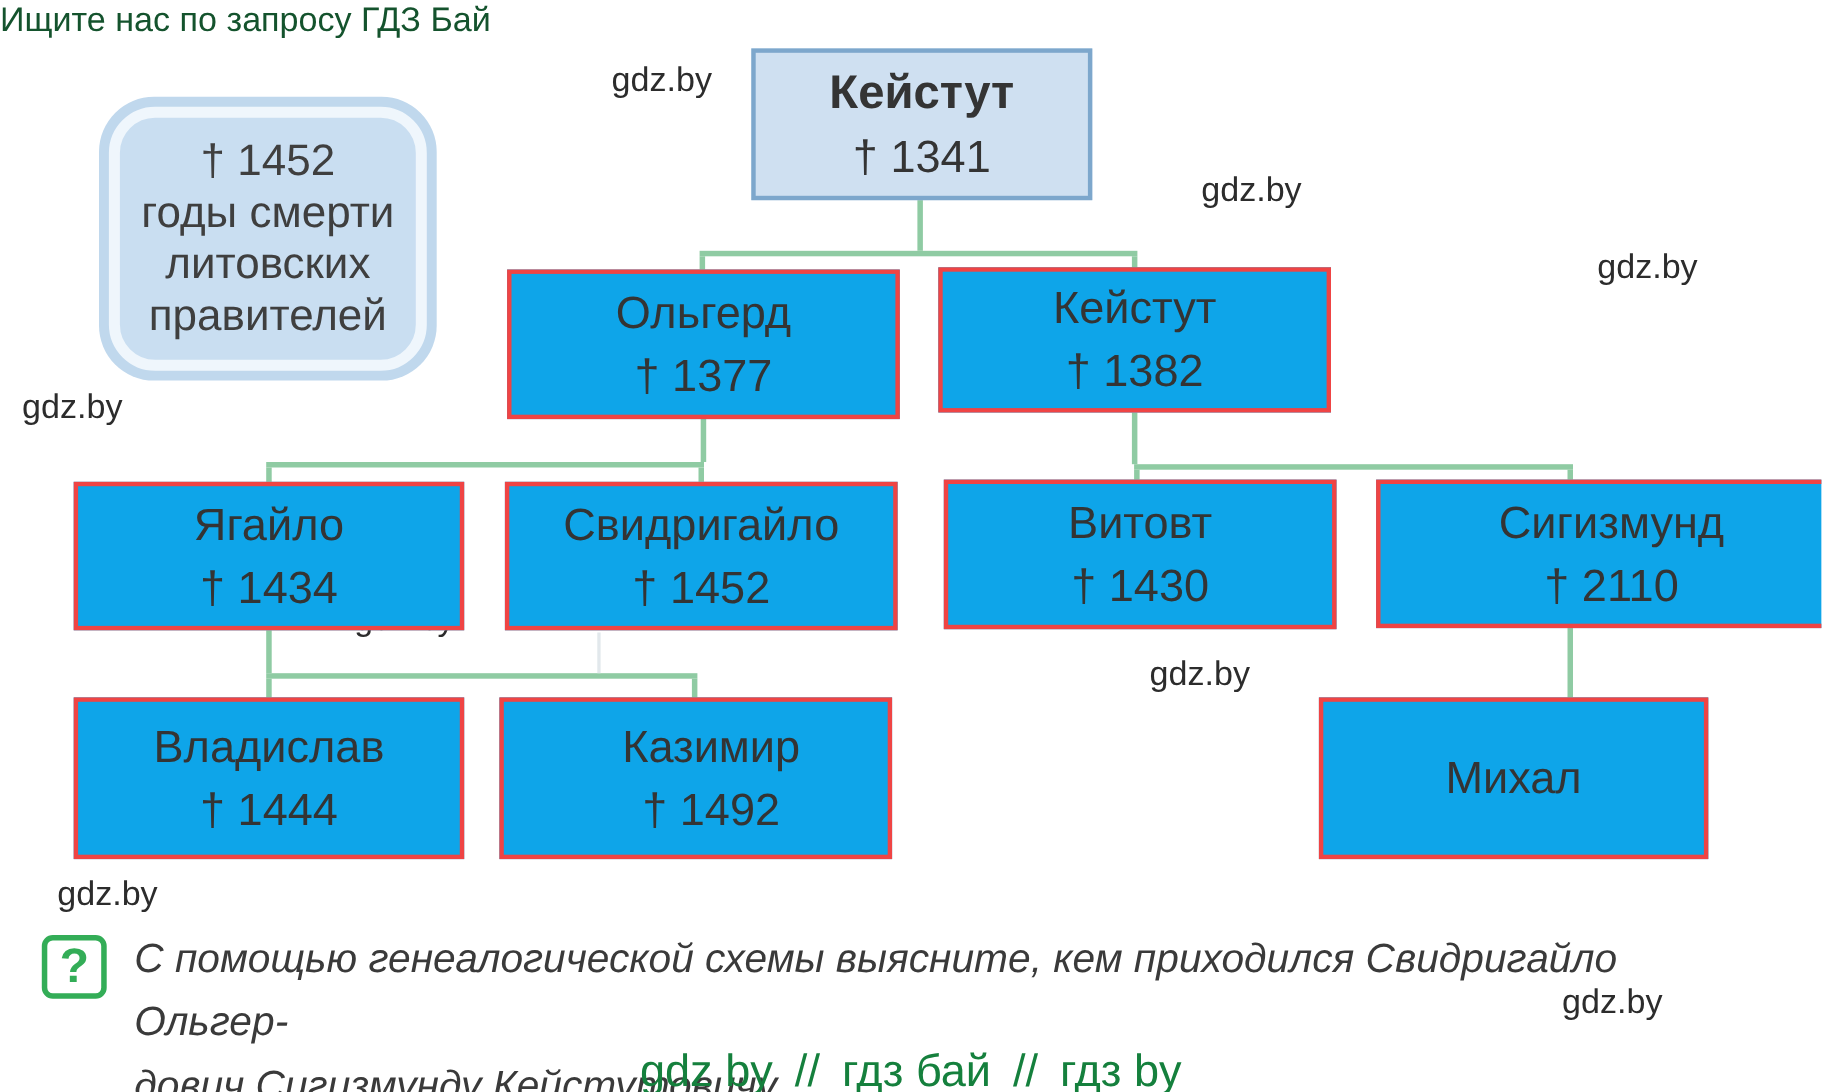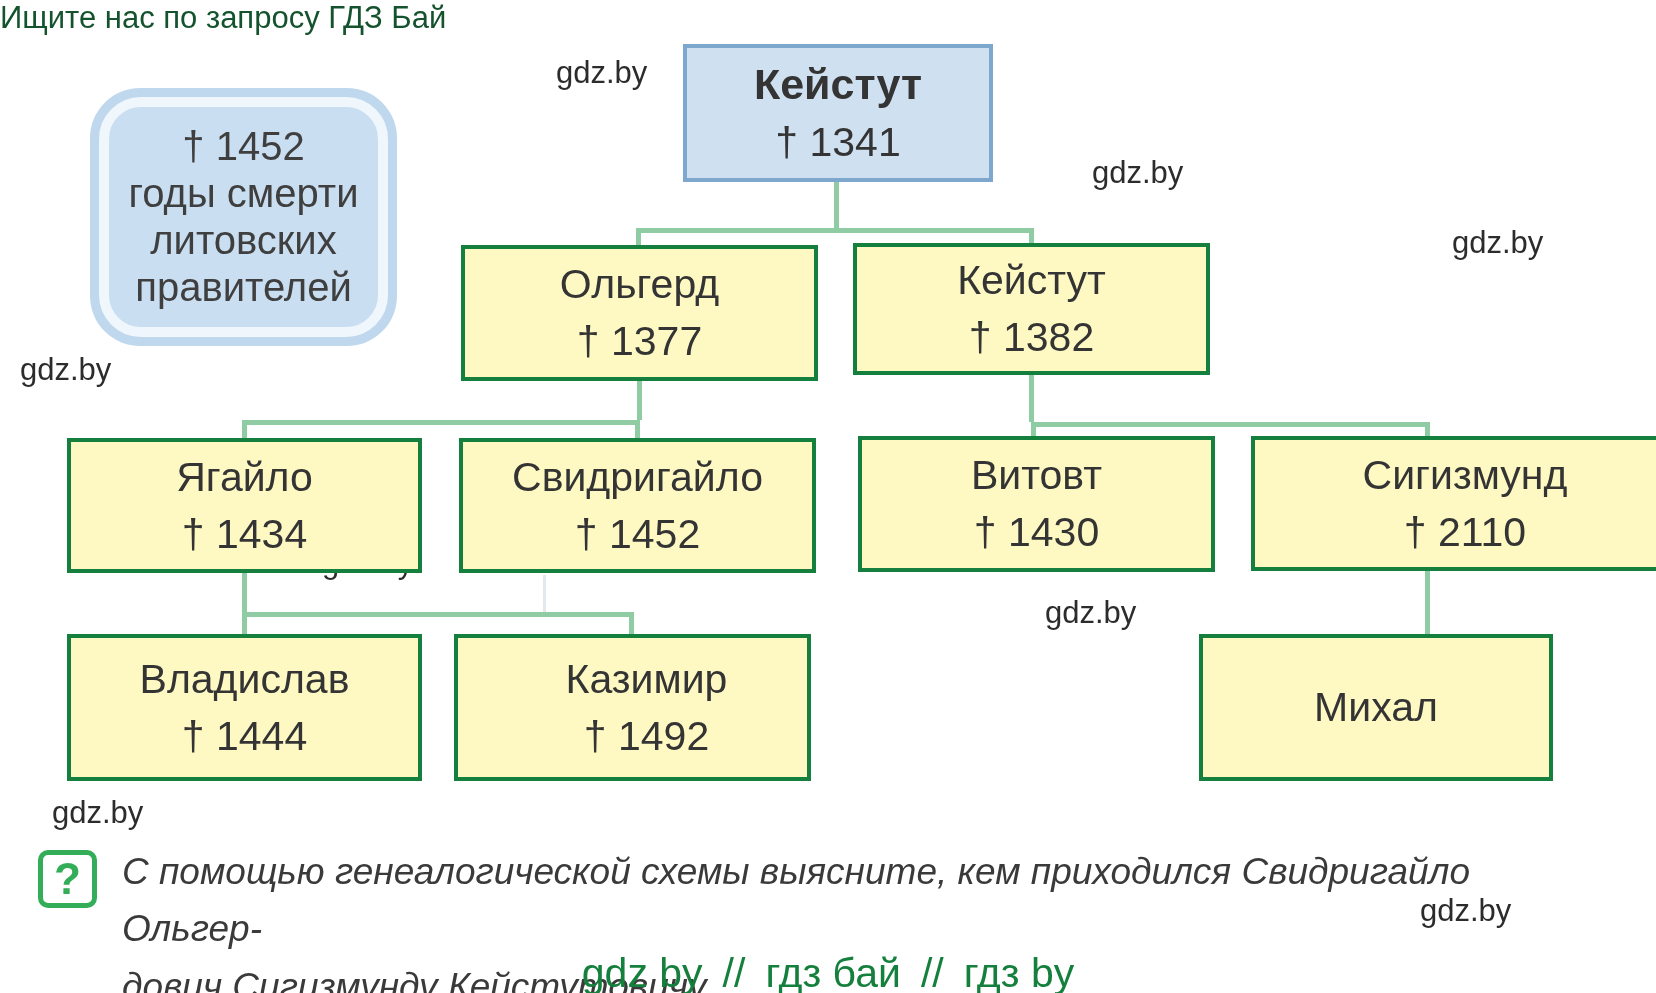--- a/index.html
+++ b/index.html
@@ -21,21 +21,21 @@
   }
   .legend-inner{
     position:absolute;left:9px;top:9px;right:9px;bottom:9px;
     background:#c9def1;border:10px solid #eff6fc;border-radius:42px;
     display:flex;flex-direction:column;justify-content:center;align-items:center;
     color:#3f3f3f;font-size:40px;line-height:1.18;text-align:center;
   }
   
   .node{
     position:absolute;box-sizing:border-box;
-    background:#fef9c3;border:4px solid #15803d;
+    background:#0ea5e9;border:4px solid #ef4444;
     display:flex;flex-direction:column;justify-content:center;align-items:center;
     color:#343434;font-size:41px;line-height:1.38;text-align:center;
   }
   .node-root{
     background:#cfe0f1;border:4px solid #7da7cc;
   }
   .node-root .node-name{font-weight:bold;font-size:43px;}
   
   .edge{position:absolute;background:#8fcba3;}
   .edge-faint{position:absolute;background:#e2e8ec;}

